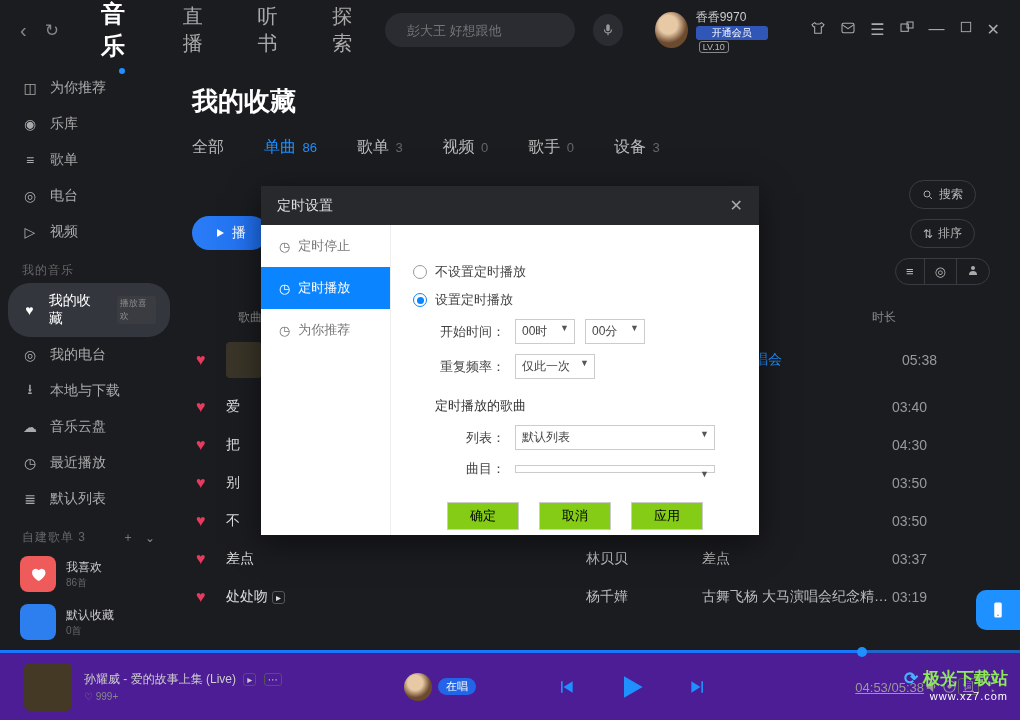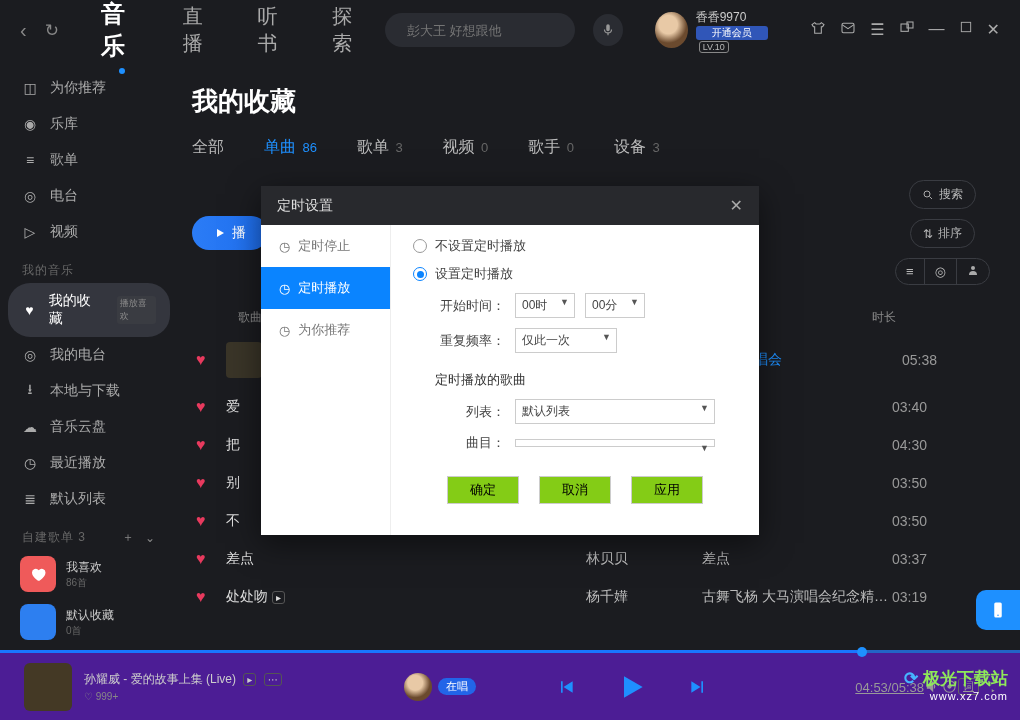--- a/index.html
+++ b/index.html
@@ -132,21 +132,21 @@
     width: 498px; background:#fff;
     display:flex; flex-direction:column;
     box-shadow: 0 8px 30px rgba(0,0,0,.5);
   }
   .m-title { background:#28292d; color:#ddd; font-size:14px; padding: 10px 16px; display:flex; justify-content:space-between; align-items:center;}
   .m-title .x { color:#aaa; font-size:16px;}
   .m-body { display:flex; height: 310px; font-size:13px; color:#444;}
   .m-nav { width: 130px; border-right:1px solid #eee;}
   .m-nav-item { padding: 12px 18px; display:flex; align-items:center; gap:8px; color:#777;}
   .m-nav-item.active { background:#0a84ff; color:#fff;}
-  .m-content { flex:1; padding: 2px 22px; }
+  .m-content { flex:1; padding: 28px 22px; }
   .m-radio { display:flex; align-items:center; gap:8px; margin: 10px 0;}
   .radio-ui { width:14px;height:14px;border-radius:50%;border:1.5px solid #999; display:inline-flex;align-items:center;justify-content:center;}
   .radio-ui.checked { border-color:#0a84ff; }
   .radio-ui.checked::after { content:"";width:7px;height:7px;border-radius:50%;background:#0a84ff;}
   .m-row { display:flex; align-items:center; gap:10px; margin: 10px 0; padding-left: 22px;}
   .m-row label { width: 70px; text-align:right; }
   .m-select { border:1px solid #ccc; font-size:12px; padding: 3px 6px; background:#fff; min-width:60px; position:relative;}
   .m-select.wide { width:200px; }
   .m-select::after { content:"▼"; position:absolute; right:5px; font-size:9px; color:#555;}
   .m-sec-title { margin: 18px 0 6px 22px; color:#333;}
@@ -439,21 +439,21 @@
           <span class="radio-ui checked"></span>
           <span>设置定时播放</span>
         </div>
         <div class="m-row">
           <label>开始时间：</label>
           <div class="m-select">00时</div>
           <div class="m-select">00分</div>
         </div>
         <div class="m-row">
           <label>重复频率：</label>
-          <div class="m-select" style="width:102px">仅此一次</div>
+          <div class="m-select" style="width:80px">仅此一次</div>
         </div>
         <div class="m-sec-title">定时播放的歌曲</div>
         <div class="m-row">
           <label>列表：</label>
           <div class="m-select wide">默认列表</div>
         </div>
         <div class="m-row">
           <label>曲目：</label>
           <div class="m-select wide"></div>
         </div>

